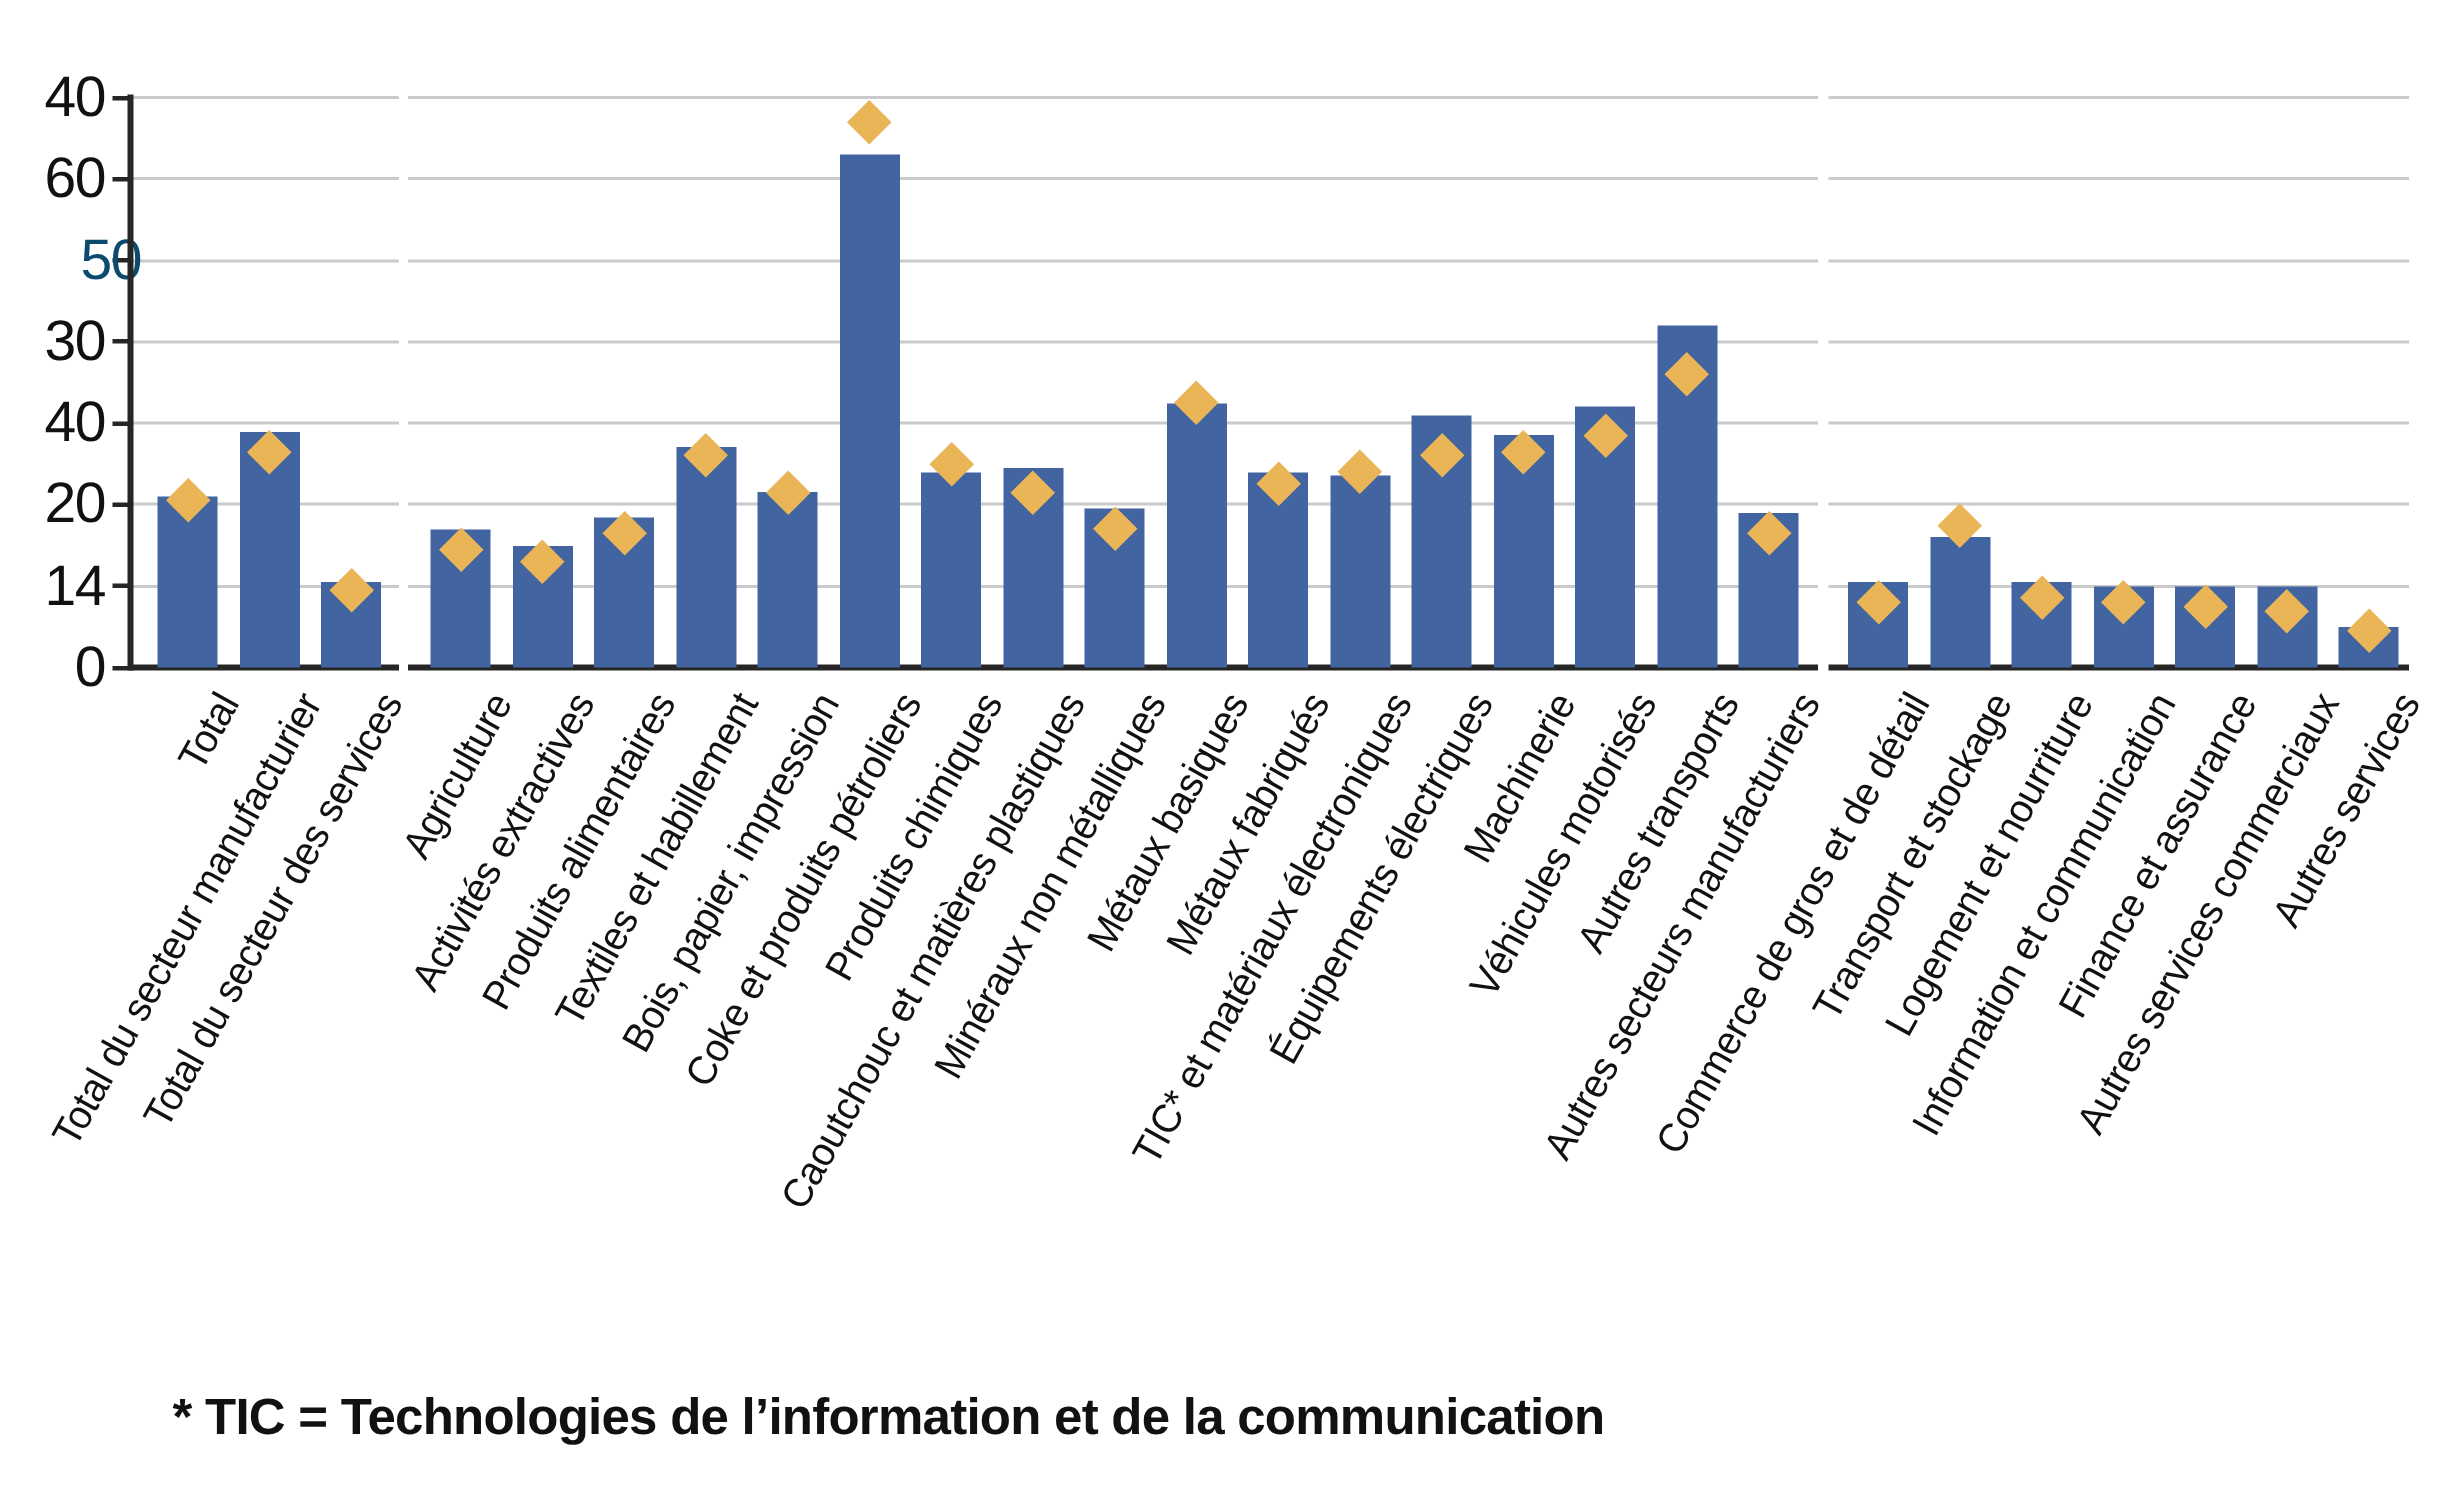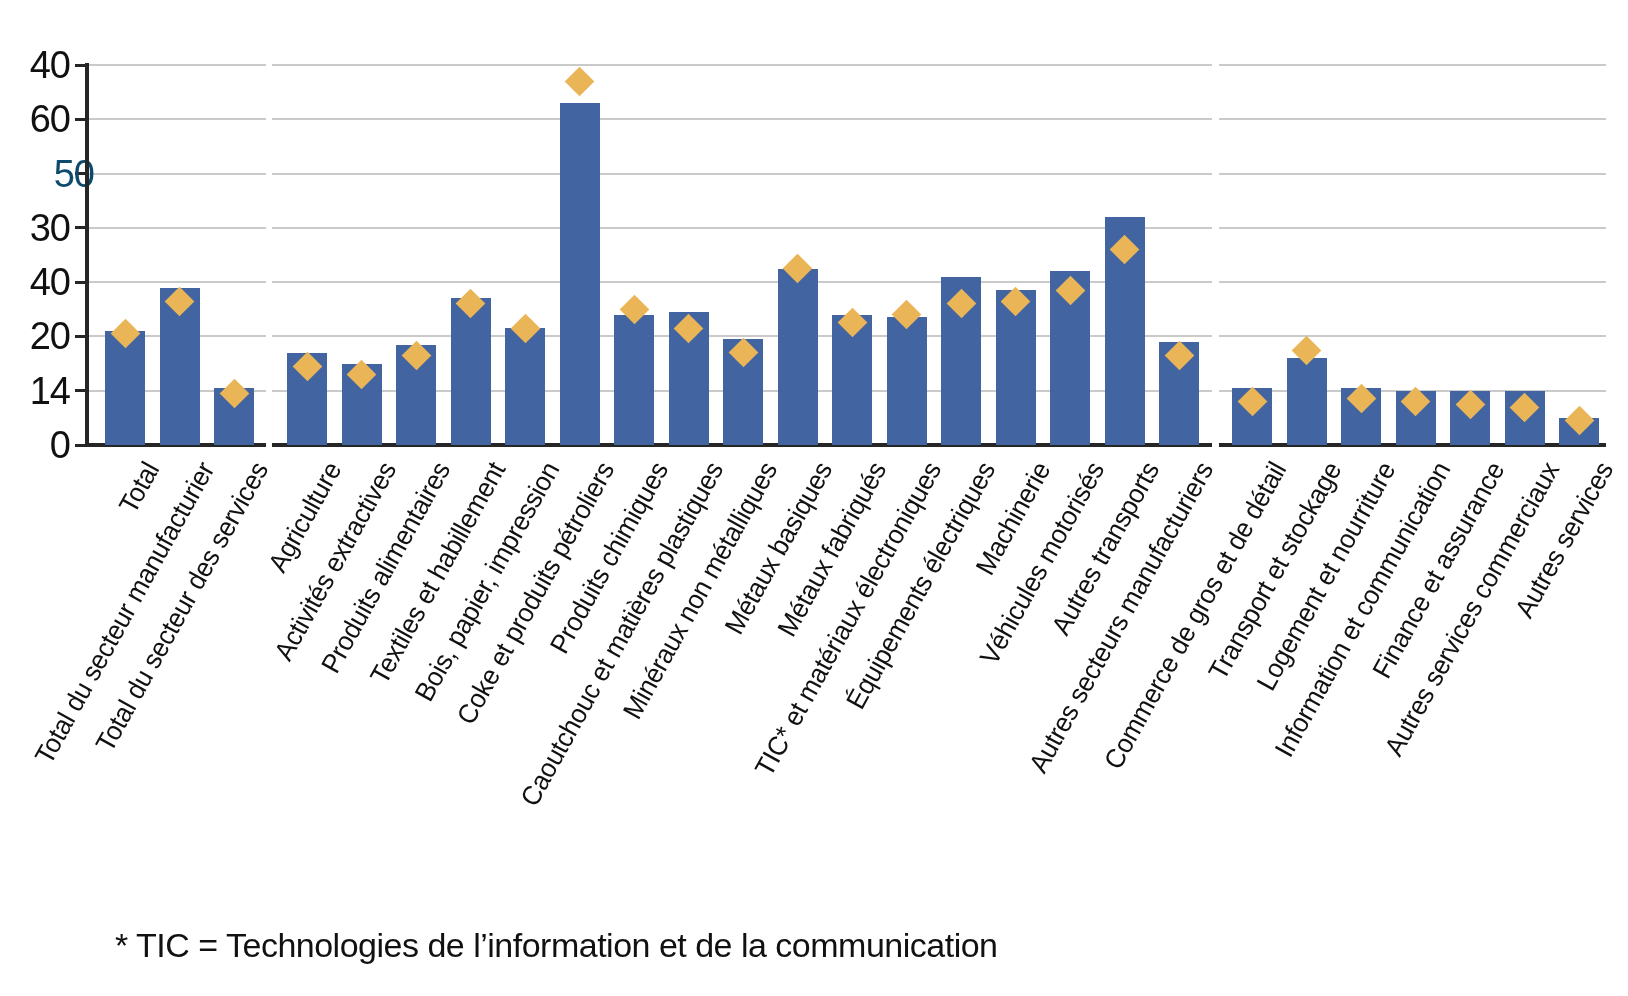--- a/index.html
+++ b/index.html
@@ -7,21 +7,21 @@
     position:relative;width:1628px;height:996px;background:#ffffff;
     font-family:"Liberation Sans", sans-serif;color:#111;overflow:hidden;
   }
   #plot{position:absolute;left:0;top:0;width:1628px;height:996px;}
   #plot div{position:absolute;}
   .legend{position:absolute;left:102px;top:872px;display:flex;align-items:center;gap:74px;font-size:36px;color:#111;}
   .legend-item{display:flex;align-items:center;}
   .marker{display:inline-block;}
   .marker.diamond{width:22px;height:22px;transform:rotate(45deg);margin-right:21px;margin-left:4px;}
   .marker.square{width:24px;height:24px;margin-right:16px;}
-  .footnote{position:absolute;left:115px;top:926px;font-size:34px;color:#111;letter-spacing:-0.5px;}
+  .footnote{position:absolute;left:115px;top:926px;font-size:34px;color:#111;letter-spacing:-0.5px;font-weight:bold;}
 </style>
 </head>
 <body>
 
 <div id="stage">
   <div id="plot">
       <div style="left: 86px; top: 389.714px; width: 180px; height: 2px; background: rgb(202, 202, 202);"></div>
       <div style="left: 272px; top: 389.714px; width: 940px; height: 2px; background: rgb(202, 202, 202);"></div>
       <div style="left: 1219px; top: 389.714px; width: 387px; height: 2px; background: rgb(202, 202, 202);"></div>
       <div style="left: 86px; top: 335.429px; width: 180px; height: 2px; background: rgb(202, 202, 202);"></div>

